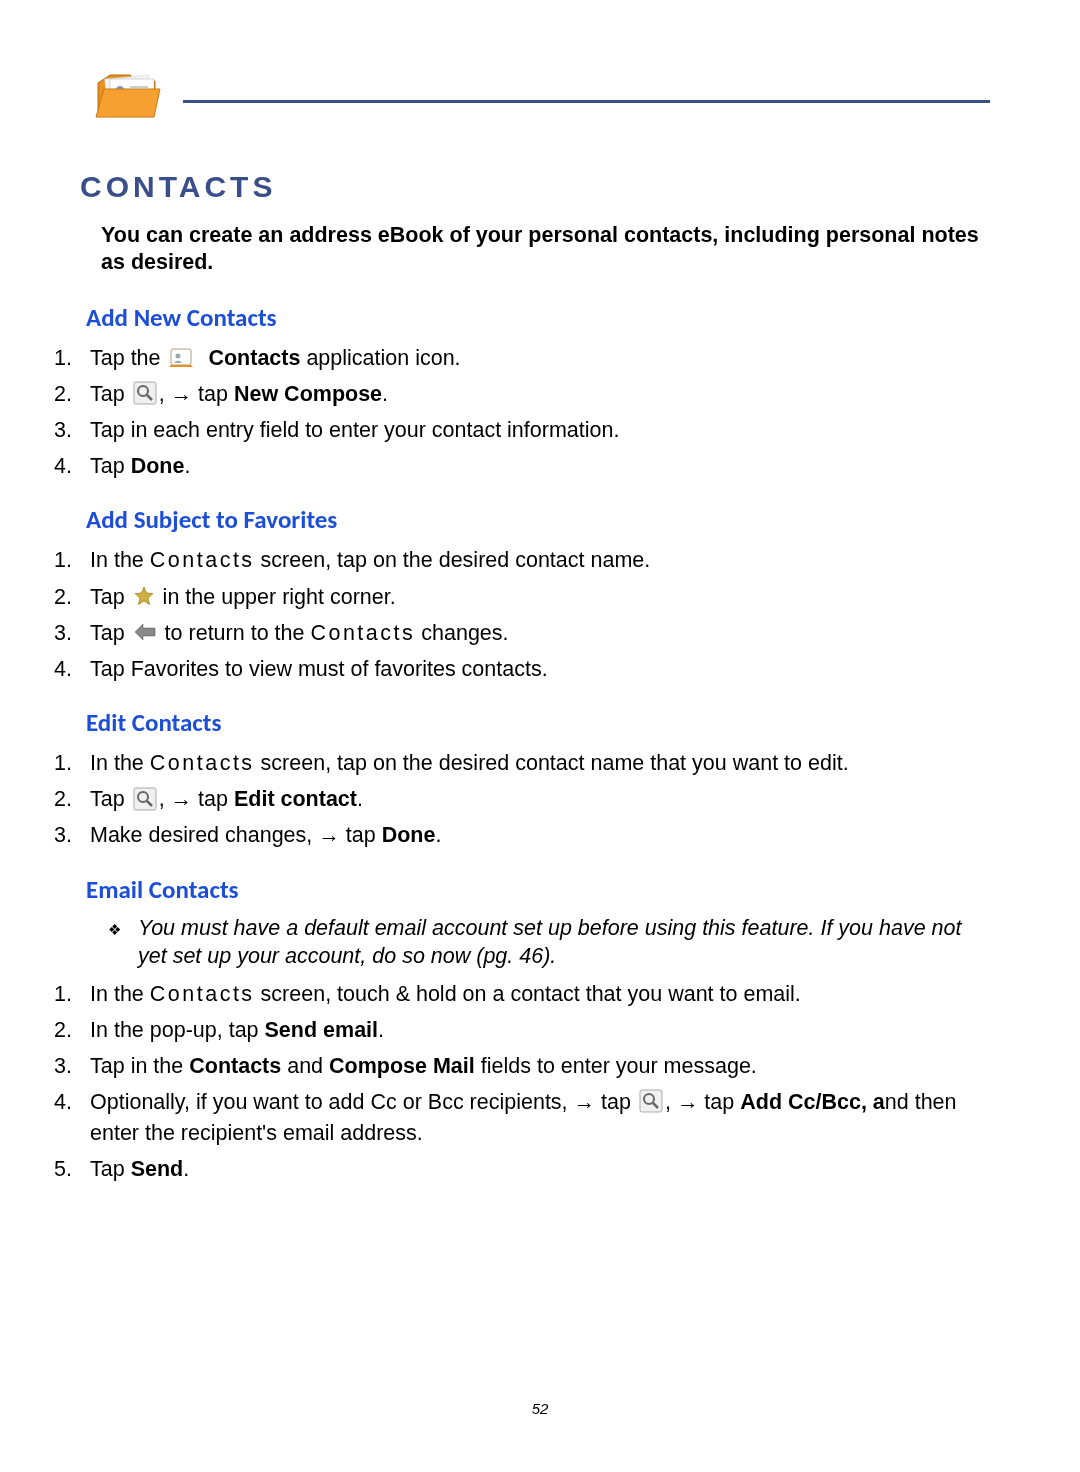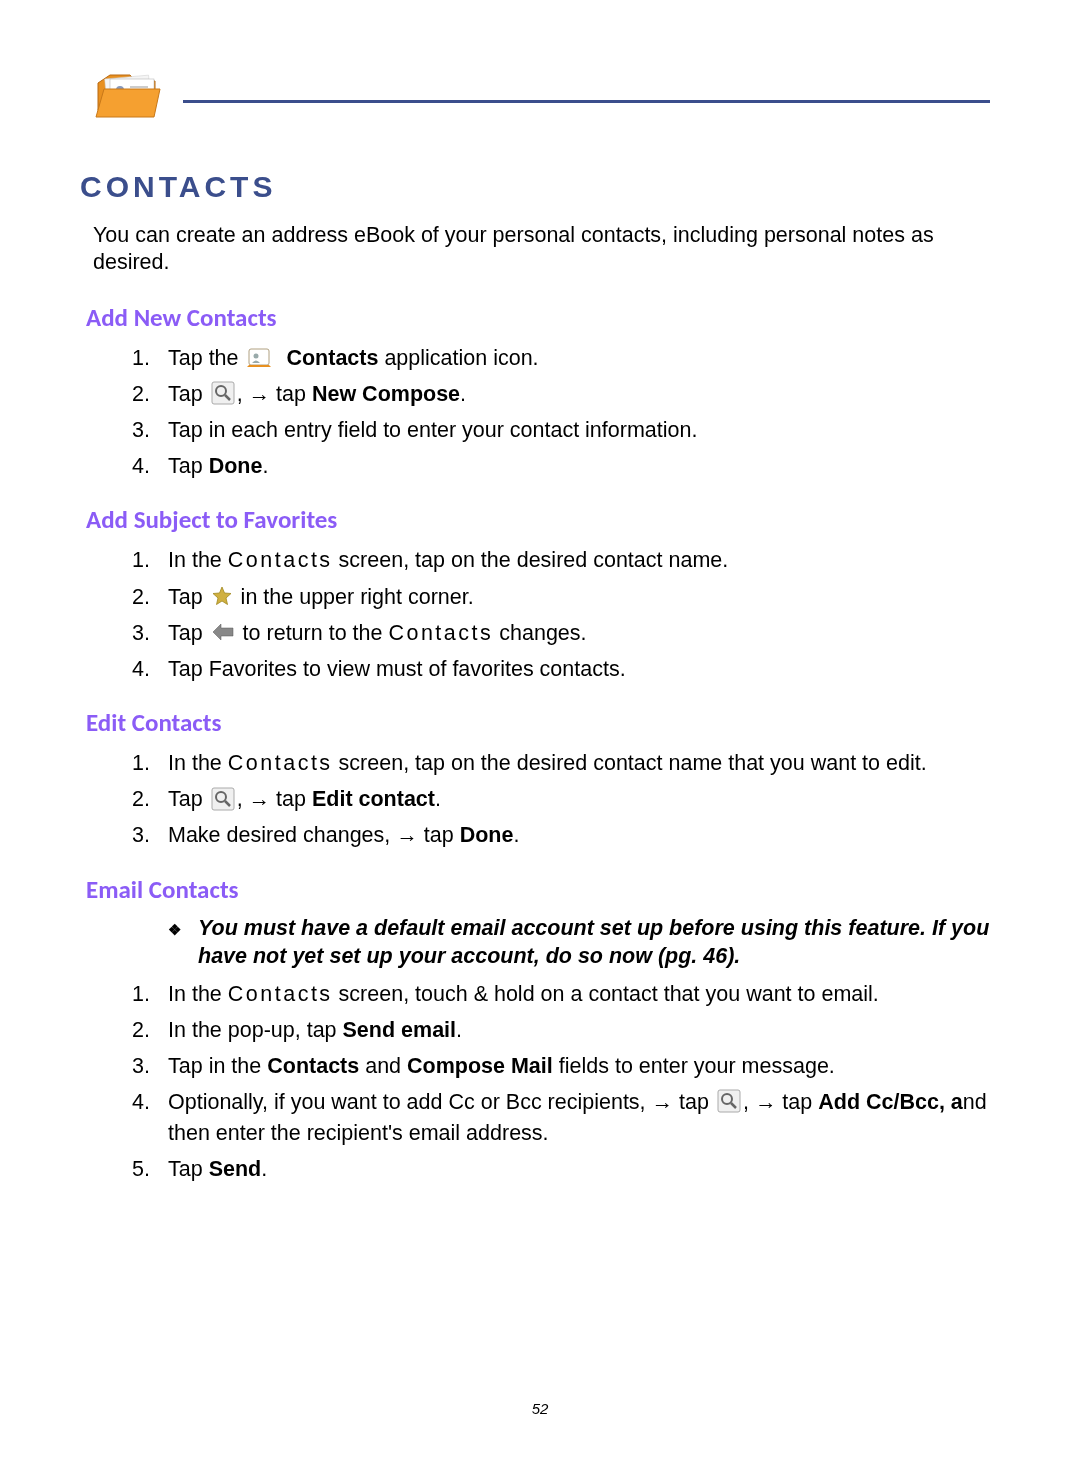--- a/index.html
+++ b/index.html
@@ -35,59 +35,58 @@
       font-weight: bold;
       letter-spacing: 4px;
       color: #3b4e8c;
       margin-bottom: 18px;
       margin-left: -10px;
     }
     .intro-text {
       font-size: 21.5px;
       line-height: 1.25;
       margin-bottom: 26px;
-      margin-left: 3px;
+      margin-left: 11px;
+      font-weight: bold;
     }
     .subheading {
       font-family: Calibri, Arial, sans-serif;
       font-size: 25px;
       font-weight: bold;
-      color: #8b5cf6;
+      color: #1d4ed8;
       margin-top: 22px;
       margin-bottom: 10px;
       margin-left: -4px;
     }
     ol {
       list-style: none;
       counter-reset: item;
-      margin-left: 78px;
       margin-bottom: 6px;
     }
     ol li {
       counter-increment: item;
       position: relative;
       font-size: 21.5px;
       line-height: 1.45;
       margin-bottom: 5px;
       padding-left: 0;
     }
     ol li::before {
       content: counter(item) ".";
       position: absolute;
       left: -36px;
       font-size: 21.5px;
     }
     .note {
       font-size: 21.5px;
       font-style: italic;
       line-height: 1.3;
-      margin-left: 108px;
+      margin-left: 48px;
       margin-bottom: 8px;
       position: relative;
-      font-weight: bold;
     }
     .note::before {
       content: "❖";
       position: absolute;
       left: -30px;
       font-style: normal;
       font-size: 15px;
       top: 5px;
     }
     .inline-icon {

